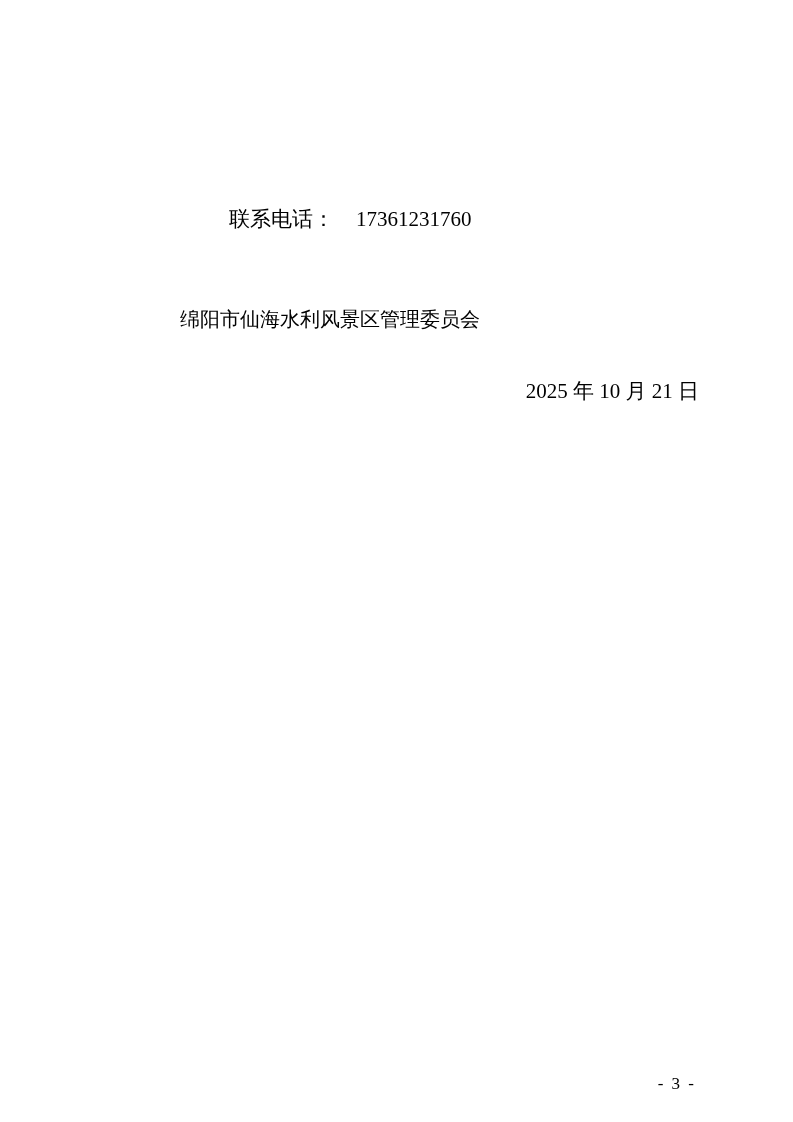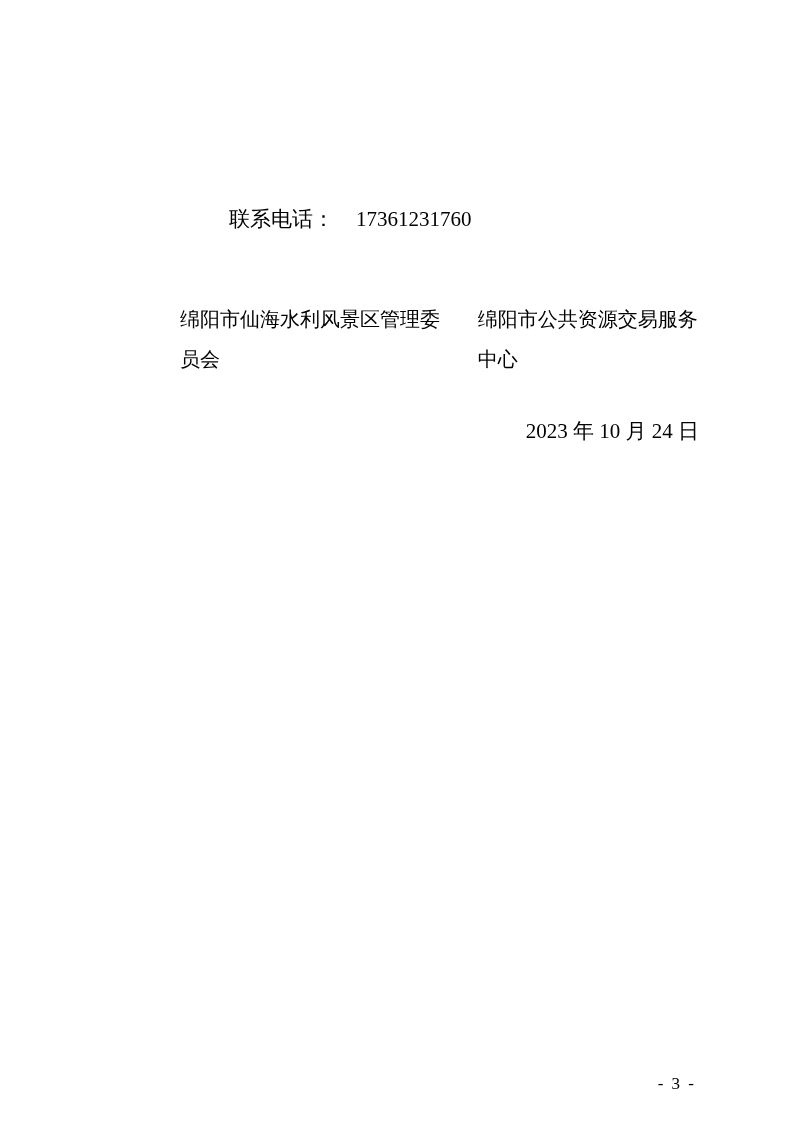--- a/index.html
+++ b/index.html
@@ -35,20 +35,21 @@
   }
   .value-gap { margin-left: 6px; }
   .signature-row {
     margin-top: 44px;
     display: flex;
     justify-content: space-between;
     align-items: baseline;
     padding-right: 10px;
     font-size: 20px;
     line-height: 40px;
+    flex-direction: column;
   }
   .date-row {
     text-align: right;
     padding-right: 35px;
     font-size: 21px;
     line-height: 40px;
   }
   .page-number {
     position: absolute;
     top: 1025px;
@@ -65,22 +66,21 @@
 <div class="page">
 
   <div class="content">
 
     <p class="para"><span>联系电话：</span><span class="value-gap">17361231760</span></p>
 
 
 
     <div class="signature-row">
       <span>绵阳市仙海水利风景区管理委员会</span>
-      <span>绵阳市公共资源交易服务中心</span>
     </div>
 
-    <p class="date-row">2023 年 10 月 24 日</p>
+    <p class="date-row">2025 年 10 月 21 日</p>
 
   </div>
 
   <div class="page-number">- 3 -</div>
 
 </div>
 
 </body></html>

